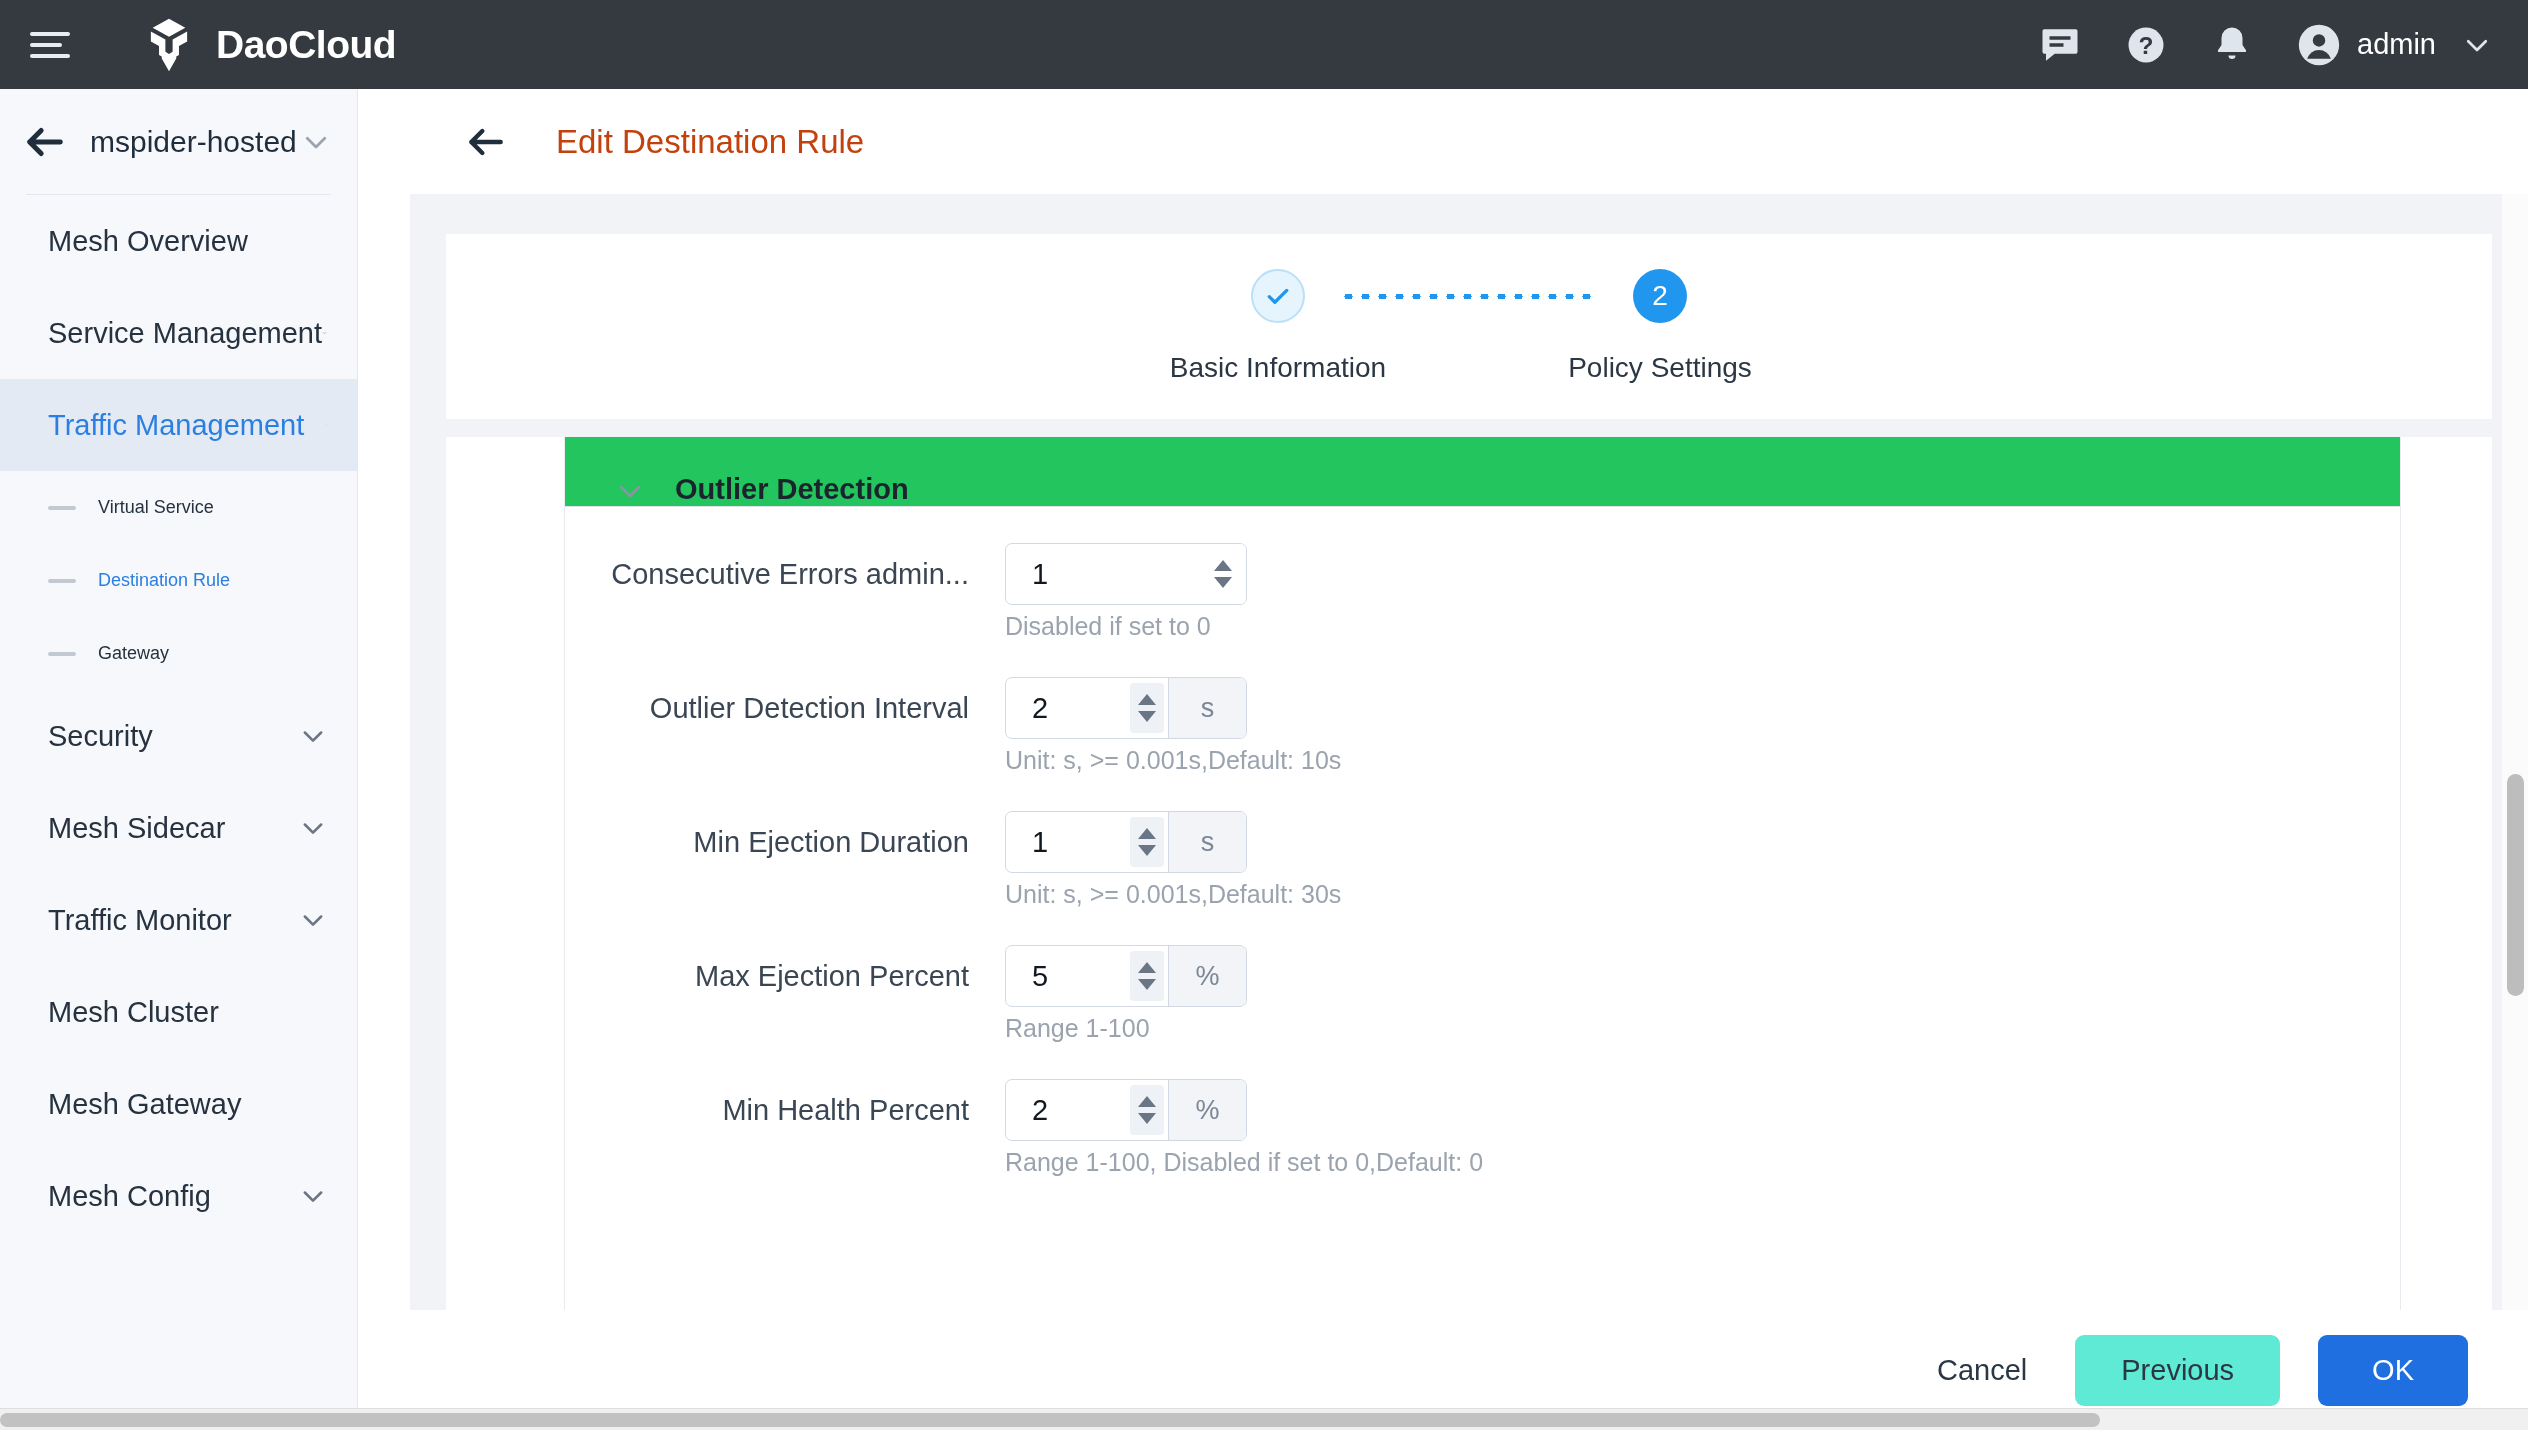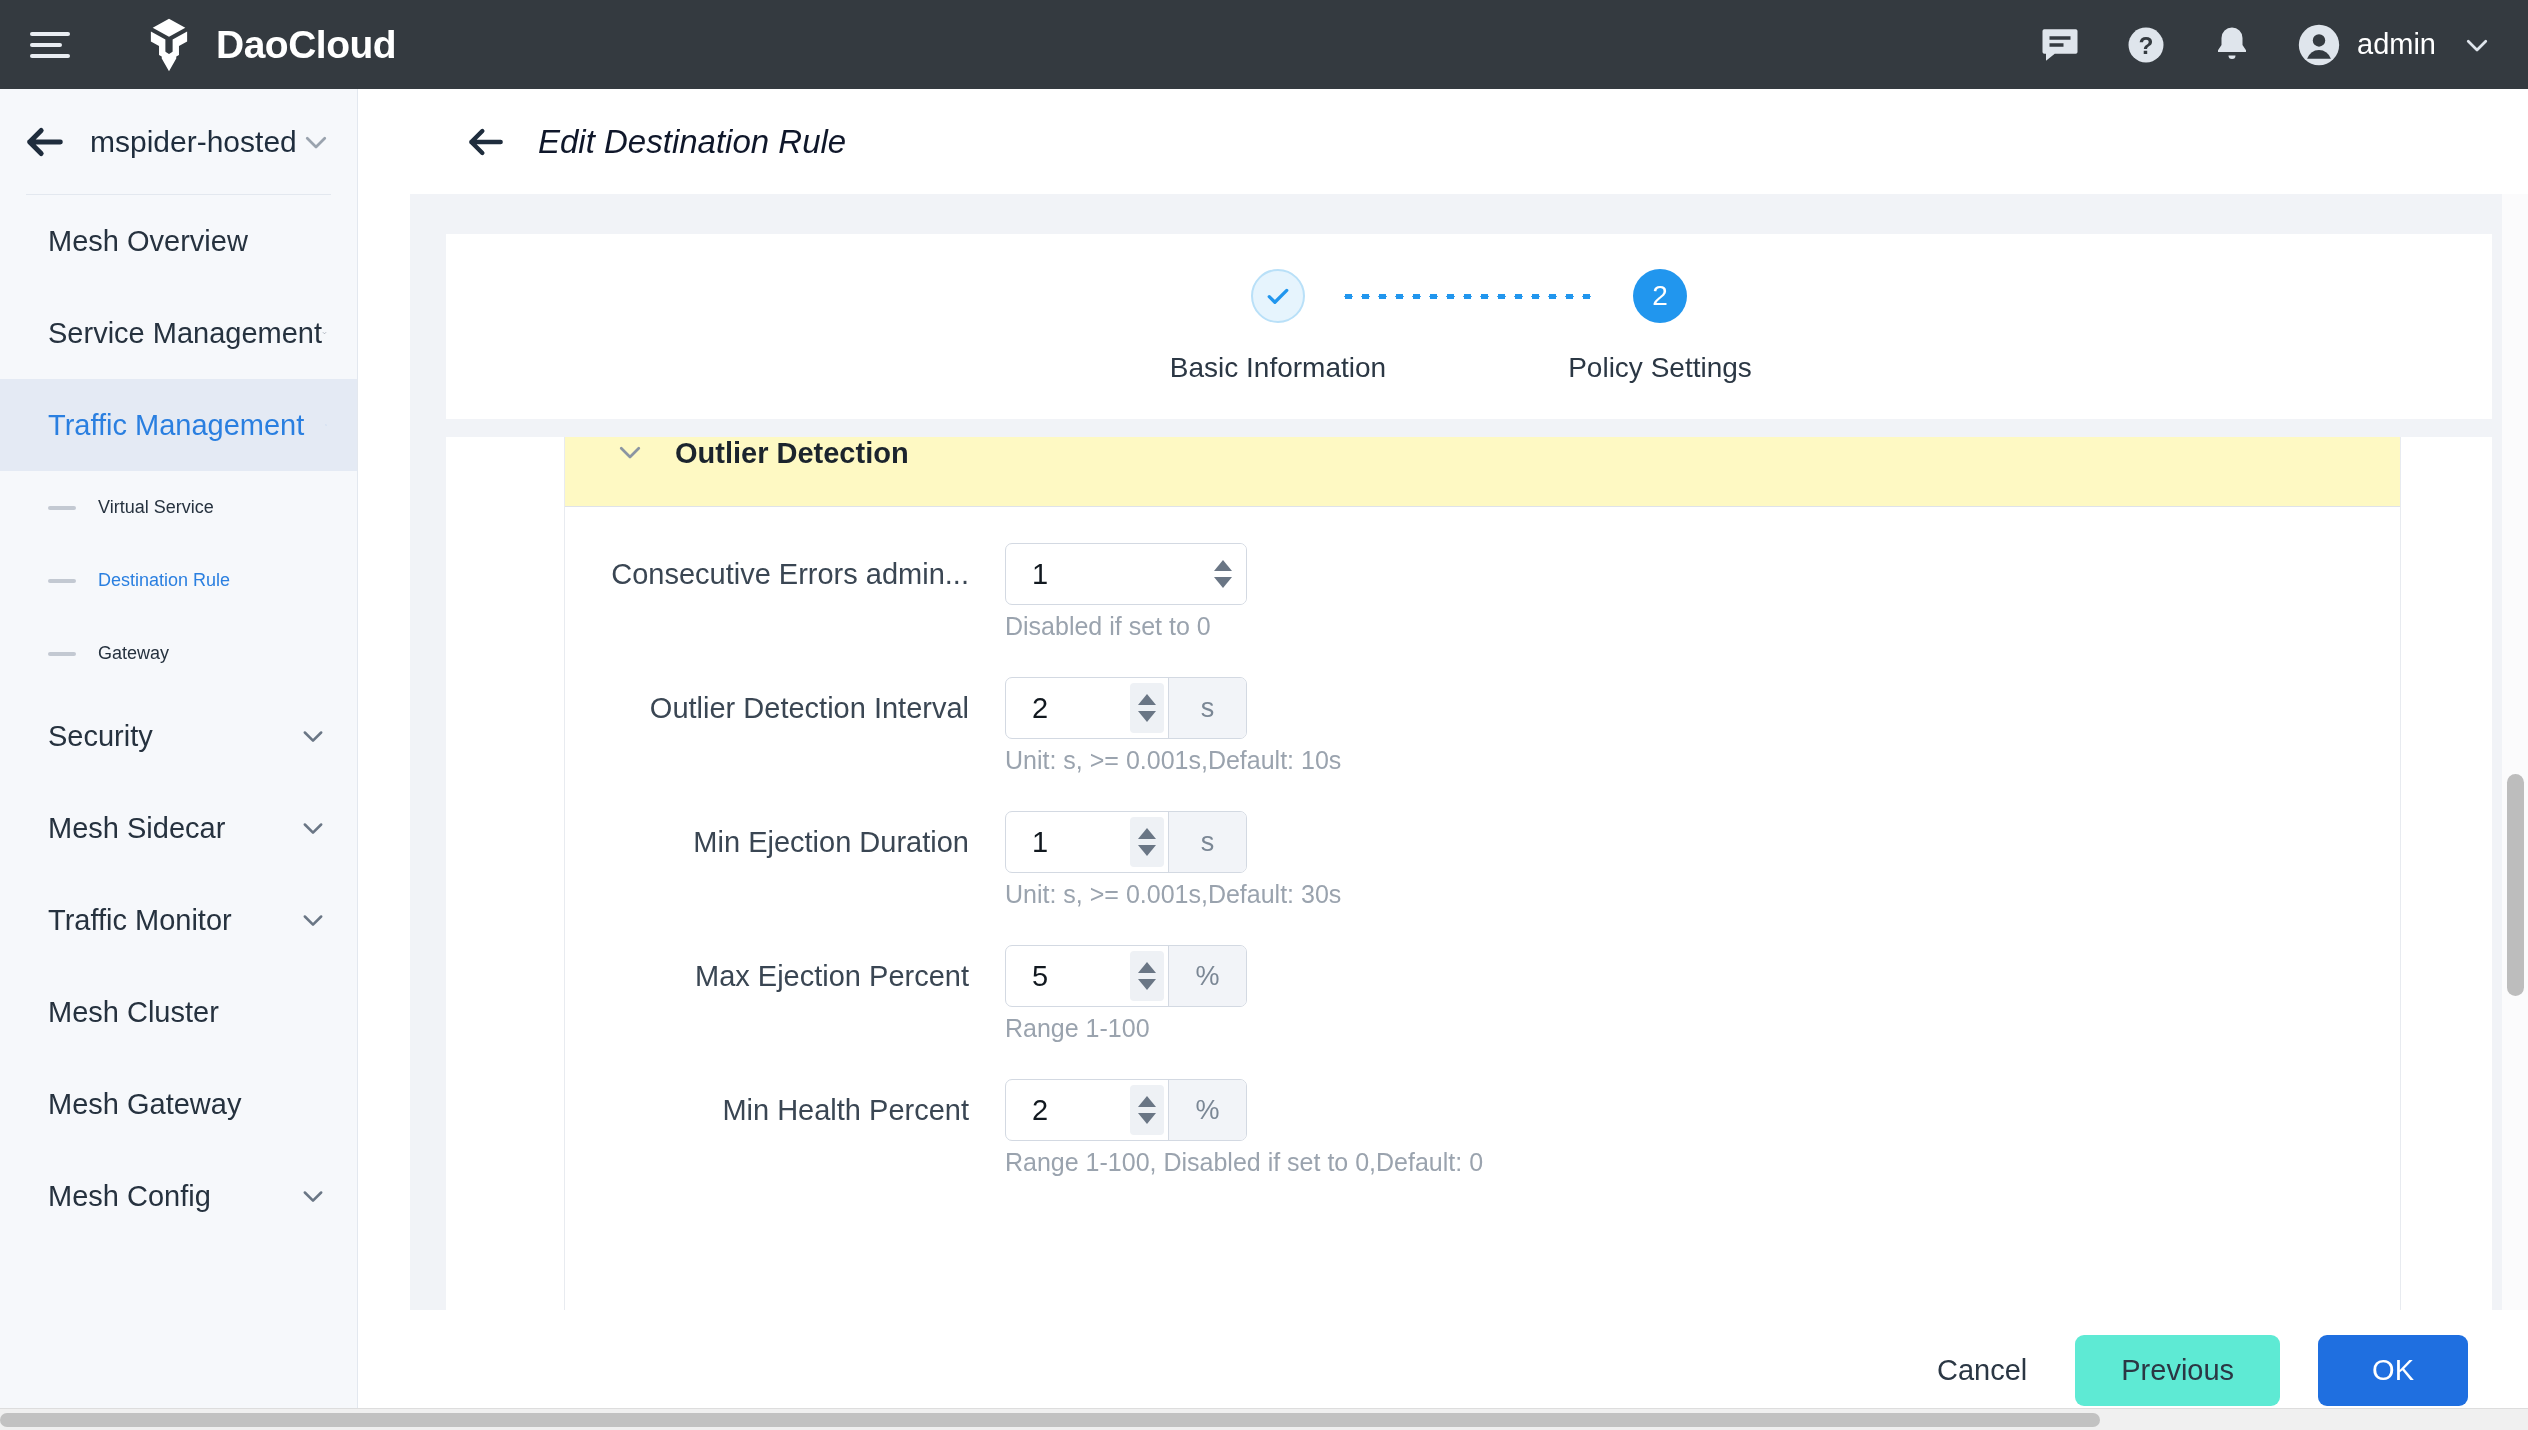--- a/index.html
+++ b/index.html
@@ -60,21 +60,21 @@
     padding-left:48px; font-size:18px; color:#26323f; cursor:pointer;
   }
   .nav-sub .dash { width:28px; height:4px; background:#c3c9d2; border-radius:2px; margin-right:22px; flex:0 0 auto; }
   .nav-sub.active { color:#2a7fe0; }
 
   
   #main { position:absolute; top:89px; left:410px; width:2118px; height:1341px; background:#ffffff; overflow:hidden; }
 
   #page-header { height:105px; display:flex; align-items:center; padding-left:54px; background:#ffffff; }
   #page-back { width:44px; height:44px; cursor:pointer; flex:0 0 auto; }
-  #page-title { font-size:33px; color:#0f172a; margin-left:30px;font-style:italic; }
+  #page-title { font-size:33px; color:#c2410c; margin-left:48px; }
 
   #content-area {
     position:absolute; top:105px; left:0; width:2118px; height:1236px;
     background:#f1f3f7; padding:0 36px;
   }
 
   
   #stepper-card {
     margin-top:40px; background:#ffffff; height:185px;
     display:flex; align-items:center; justify-content:center;
@@ -103,22 +103,22 @@
   
   #form-card {
     margin-top:18px; background:#ffffff;
     height:890px; position:relative;
     display:flex;
   }
   #form-pane-left { width:119px; background:#ffffff; border-right:1px solid #e8ebf0; flex:0 0 auto; }
   #form-pane-mid { flex:1; position:relative; overflow:hidden; }
 
   #section-header {
-    height:70px; background:#fef9c3; border-bottom:1px solid #dfe3e9;
-    display:flex; align-items:flex-start; padding-left:50px; cursor:pointer;
+    height:70px; background:#22c55e; border-bottom:1px solid #dfe3e9;
+    display:flex; align-items:flex-end; padding-left:50px; cursor:pointer;
   }
   #section-caret { margin-right:30px; flex:0 0 auto; }
   #section-title { font-size:29px; font-weight:bold; color:#1b242d; }
 
   .field-row { display:flex; align-items:flex-start; padding-top:36px; }
   .field-label {
     width:440px; text-align:right; padding-right:36px;
     font-size:29px; color:#3a4653; line-height:62px; flex:0 0 auto;
   }
   .field-control { flex:1; }

